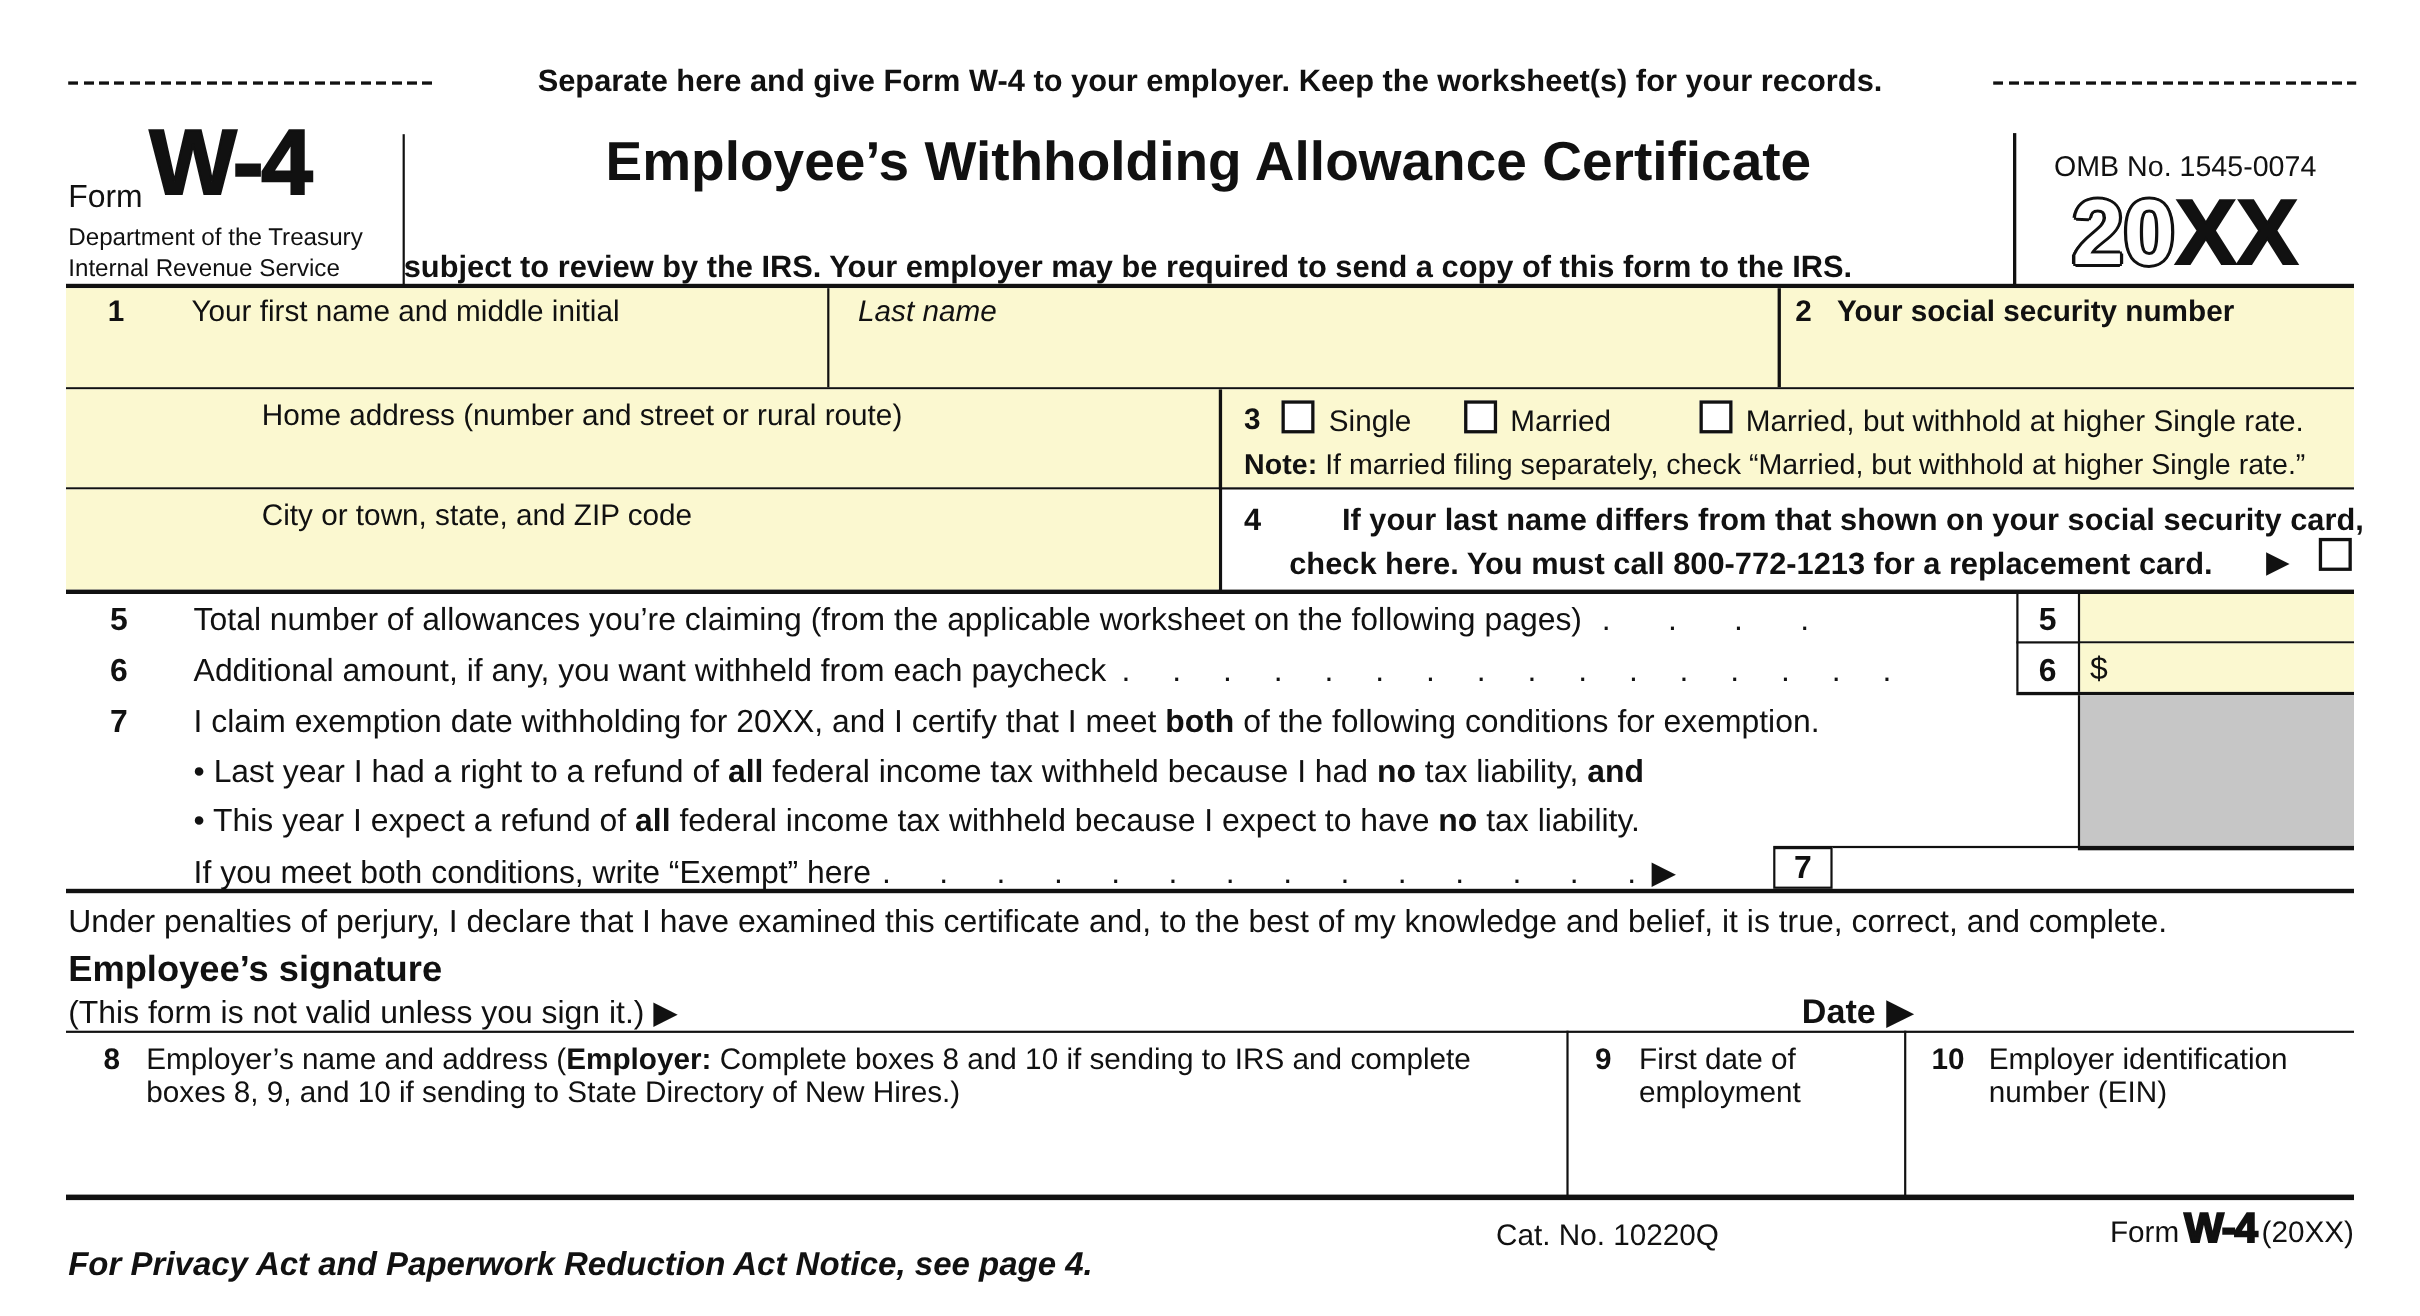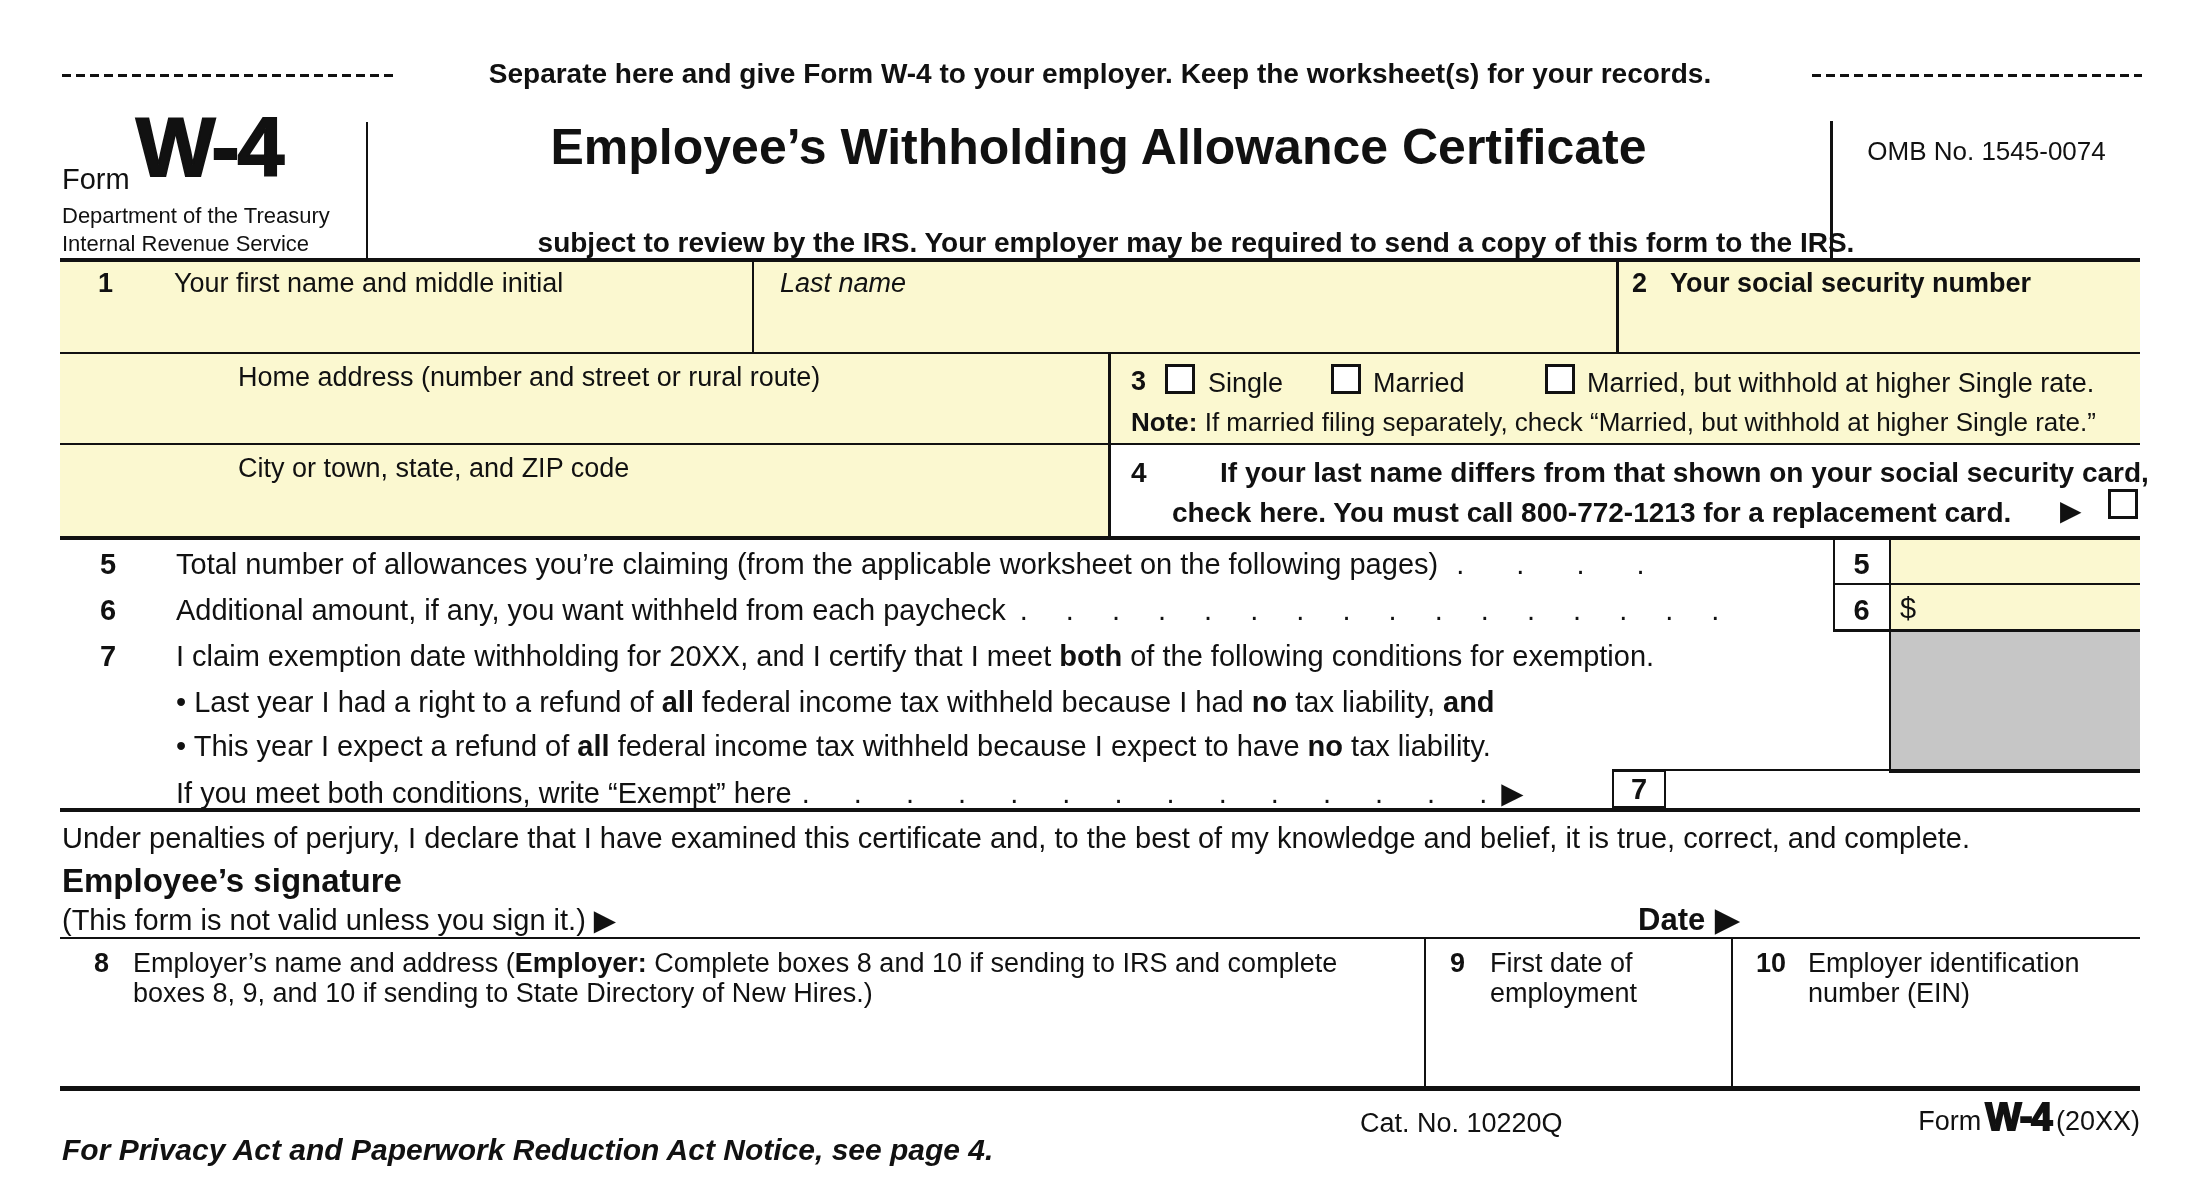--- a/index.html
+++ b/index.html
@@ -37,23 +37,26 @@
 
   <div class="vl" style="left:366px;top:122px;width:2px;height:138px;"></div>
   <div class="vl" style="left:1830px;top:121px;width:3px;height:139px;"></div>
 
   <div class="abs t29" style="left:62px;top:163px;">Form</div>
   <div class="abs heavy" style="left:136px;top:104px;font-size:84px;line-height:86px;letter-spacing:-2px;">W-4</div>
   <div class="abs t25" style="left:62px;top:203px;">Department of the Treasury</div>
   <div class="abs t25" style="left:62px;top:231px;">Internal Revenue Service</div>
 
   <div class="abs b" style="left:367px;top:118px;width:1463px;text-align:center;font-size:50px;">Employee’s Withholding Allowance Certificate</div>
-  <div class="abs b t28 nowrap" style="left:367px;top:227px;width:1658px;text-align:center;">subject to review by the IRS. Your employer may be required to send a copy of this form to the IRS.</div>
+  <div class="abs b t28 nowrap" style="left:367px;top:227px;width:1658px;text-align:left;">subject to review by the IRS. Your employer may be required to send a copy of this form to the IRS.</div>
 
   <div class="abs t26" style="left:1833px;top:136px;width:307px;text-align:center;">OMB No. 1545-0074</div>
+  <div class="abs nowrap" style="left:1833px;top:168px;width:307px;text-align:center;font-size:84px;line-height:86px;">
+    <span class="outline">20</span><span class="heavy">XX</span>
+  </div>
 
   <div class="hl" style="left:60px;top:258px;width:2080px;height:4px;"></div>
 
   <div class="abs yellow" style="left:60px;top:262px;width:2080px;height:90px;"></div>
   <div class="vl" style="left:752px;top:262px;width:2px;height:90px;"></div>
   <div class="vl" style="left:1616px;top:262px;width:3px;height:90px;"></div>
   <div class="abs b t27" style="left:98px;top:268px;">1</div>
   <div class="abs t27" style="left:174px;top:268px;">Your first name and middle initial</div>
   <div class="abs" style="left:64px;top:300px;width:685px;height:50px;"></div>
   <div class="abs t27" style="left:780px;top:268px;font-style:italic;">Last name</div>

